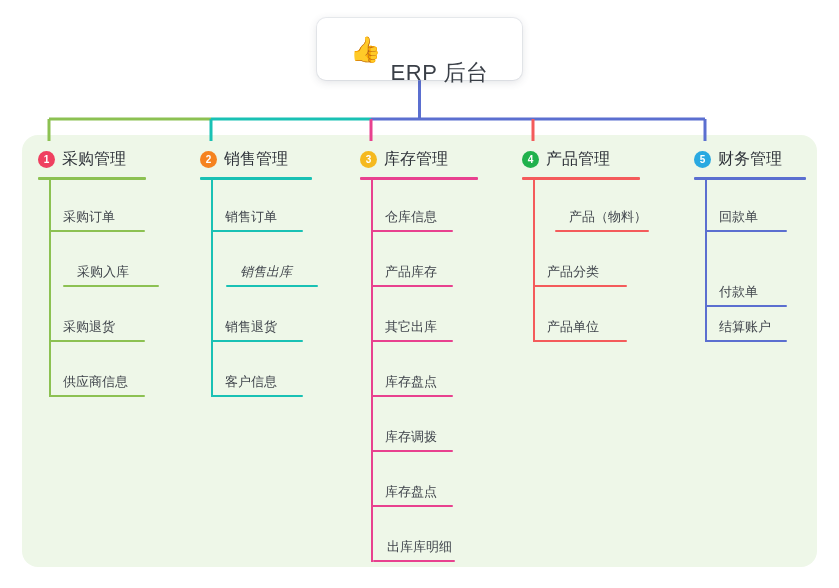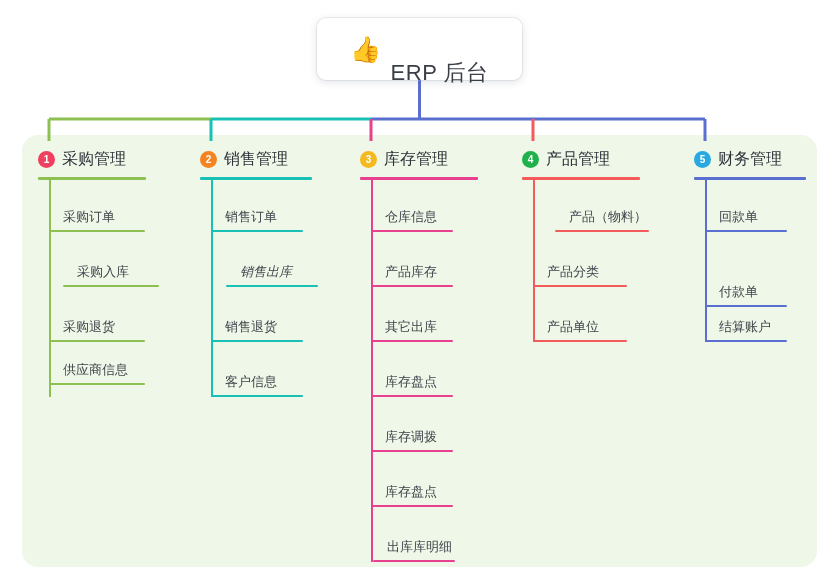--- a/index.html
+++ b/index.html
@@ -109,21 +109,21 @@
             <span class="leaf-rule" style="width: 96px; background: rgb(140, 193, 82);"></span>
           </div>
           <div class="leaf" style="left: 2px; top: 77px; width: 96px; margin-left: 23px;">
             <span class="leaf-text">采购入库</span>
             <span class="leaf-rule" style="width: 96px; background: rgb(140, 193, 82);"></span>
           </div>
           <div class="leaf" style="left: 11px; top: 132px; width: 96px;">
             <span class="leaf-text">采购退货</span>
             <span class="leaf-rule" style="width: 96px; background: rgb(140, 193, 82);"></span>
           </div>
-          <div class="leaf" style="left: 11px; top: 175px; width: 96px;">
+          <div class="leaf" style="left: 11px; top: 187px; width: 96px;">
             <span class="leaf-text">供应商信息</span>
             <span class="leaf-rule" style="width: 96px; background: rgb(140, 193, 82);"></span>
           </div>
         </div>
       </div>
       <div class="col" style="left: 200px;">
         <div class="col-head">
           <span class="badge" style="background: rgb(245, 131, 31);">2</span>
           <span class="head-text">销售管理</span>
         </div>

